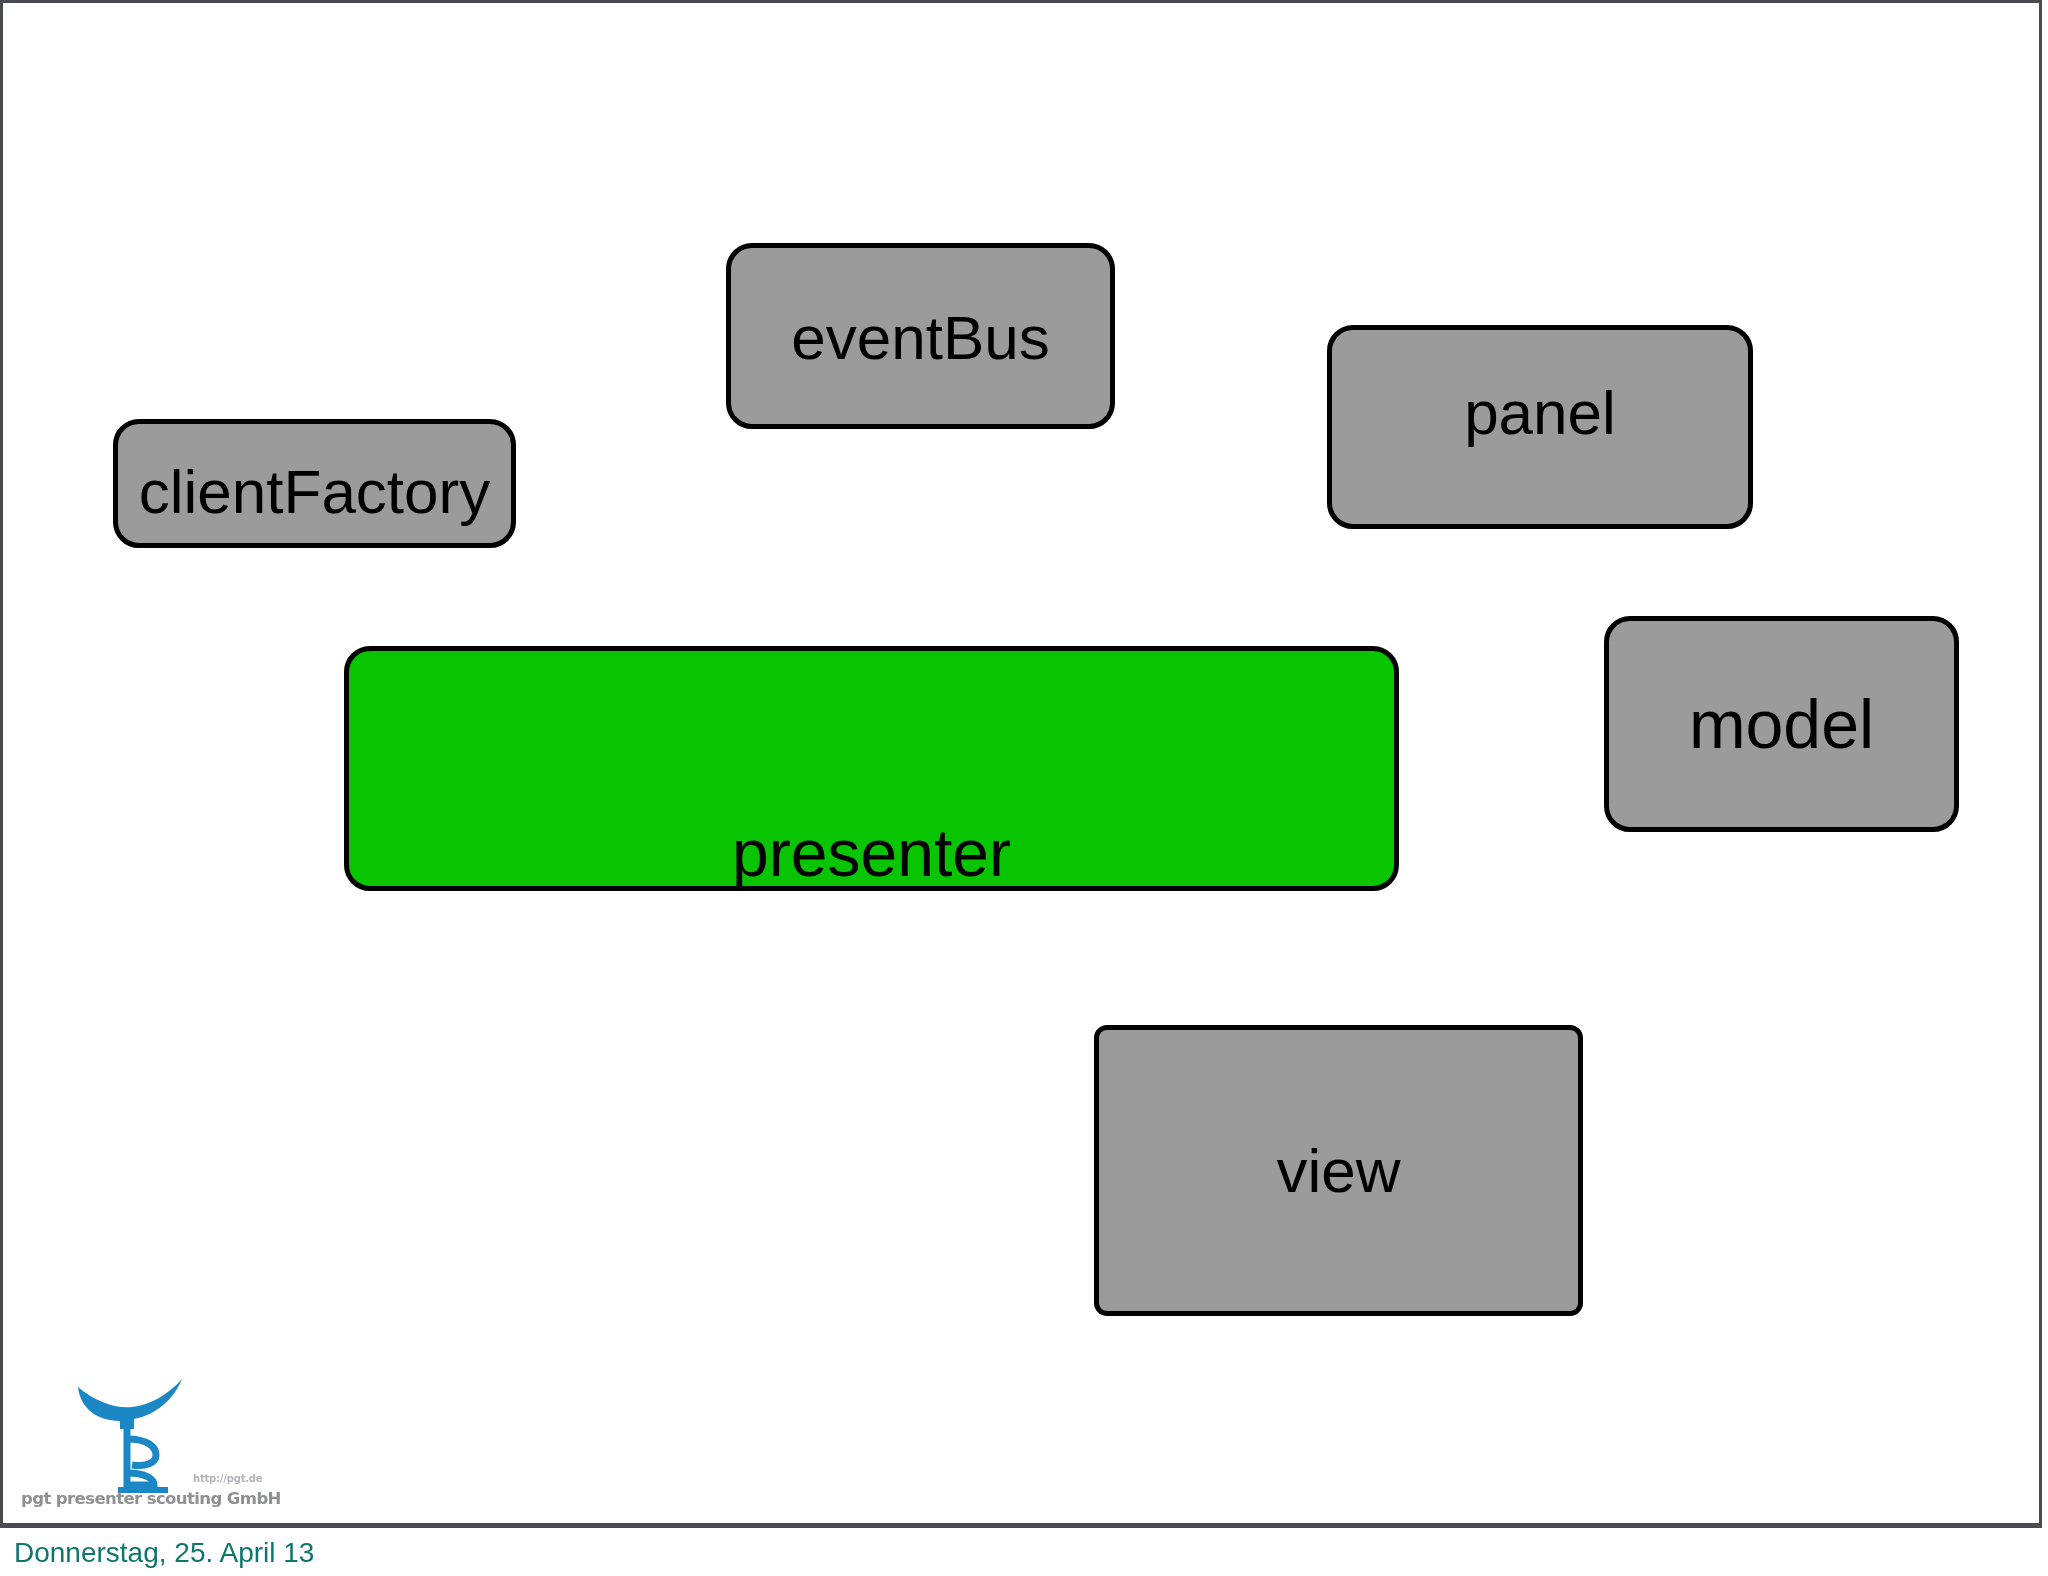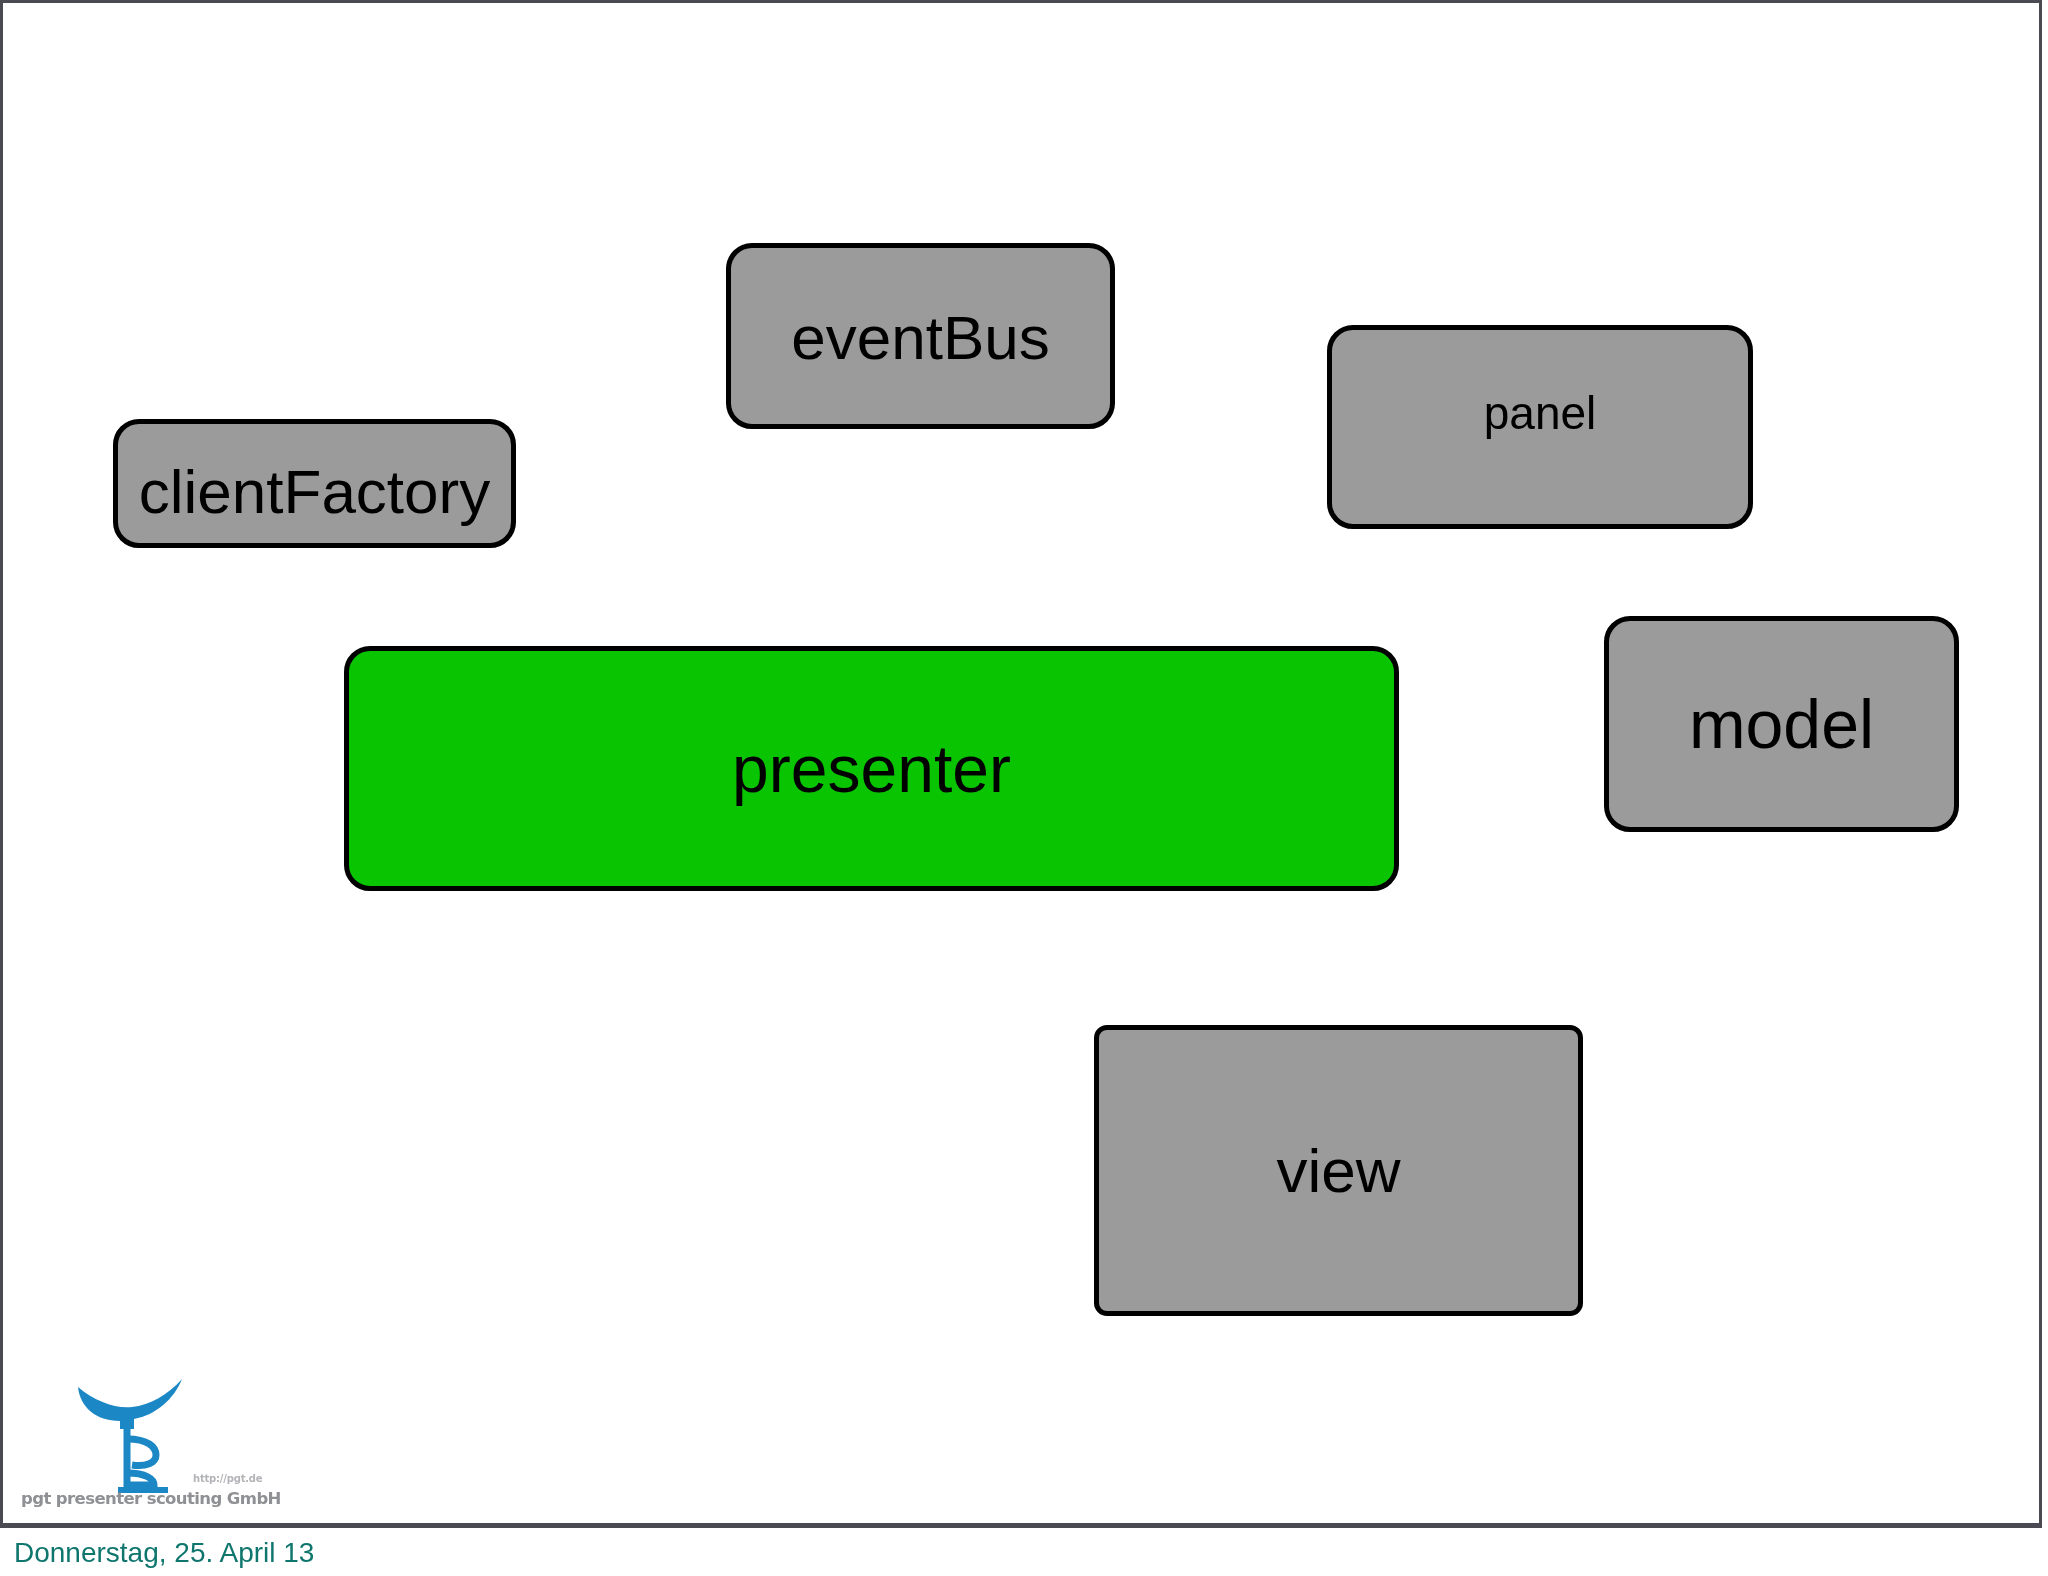--- a/index.html
+++ b/index.html
@@ -48,37 +48,37 @@
     display: flex;
     align-items: center;
     justify-content: center;
     color: #000000;
     font-weight: 400;
     line-height: 1;
     white-space: nowrap;
     user-select: none;
   }
   .node.gray  { background: #9b9b9b; }
-  .node.green { background: #09c400; }
+  .node.green { background: #09c400; align-items: flex-end; }
 
   
   .node-label {
     position: relative;
     display: block;
   }
 
   
   #node-eventbus      { left: 723px;  top: 240px;  width: 389px;  height: 186px; }
   #node-eventbus .node-label      { font-size: 62px; top: 2px; }
 
   #node-clientfactory { left: 110px;  top: 416px;  width: 403px;  height: 129px; }
   #node-clientfactory .node-label { font-size: 62px; top: 8px; }
 
   #node-panel         { left: 1324px; top: 322px;  width: 426px;  height: 204px; }
-  #node-panel .node-label         { font-size: 46px; top: -14px; }
+  #node-panel .node-label         { font-size: 62px; top: -14px; }
 
   #node-presenter     { left: 341px;  top: 643px;  width: 1055px; height: 245px; }
   #node-presenter .node-label     { font-size: 66px; top: 0px; }
 
   #node-model         { left: 1601px; top: 613px;  width: 355px;  height: 216px; }
   #node-model .node-label         { font-size: 68px; top: 0px; }
 
   #node-view          { left: 1091px; top: 1022px; width: 489px;  height: 291px; }
   #node-view .node-label          { font-size: 62px; top: 0px; }
 

